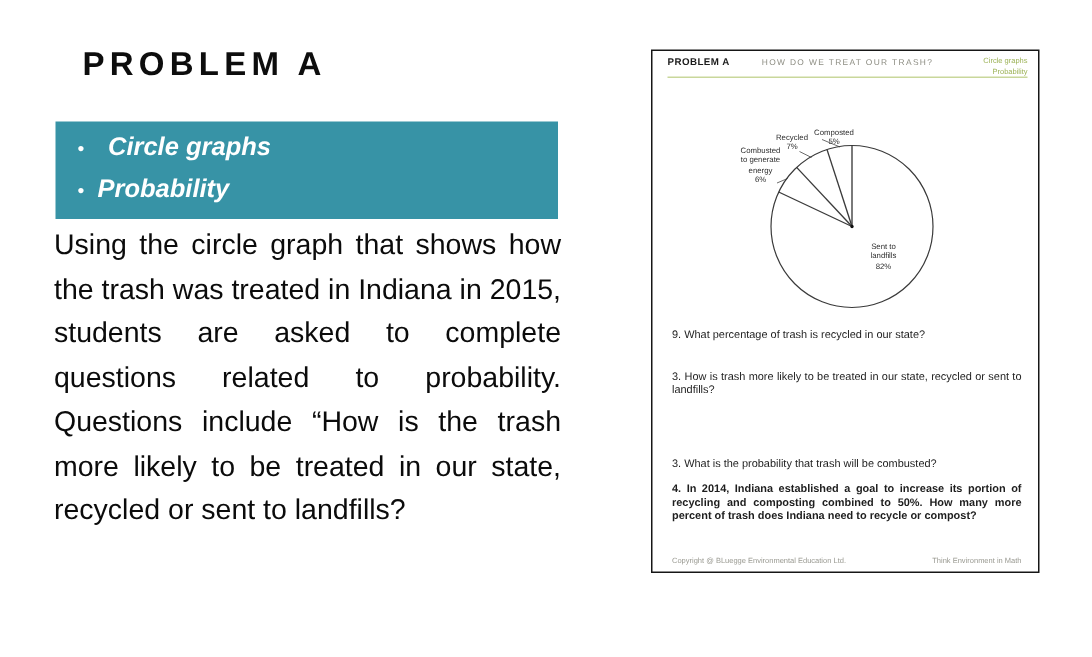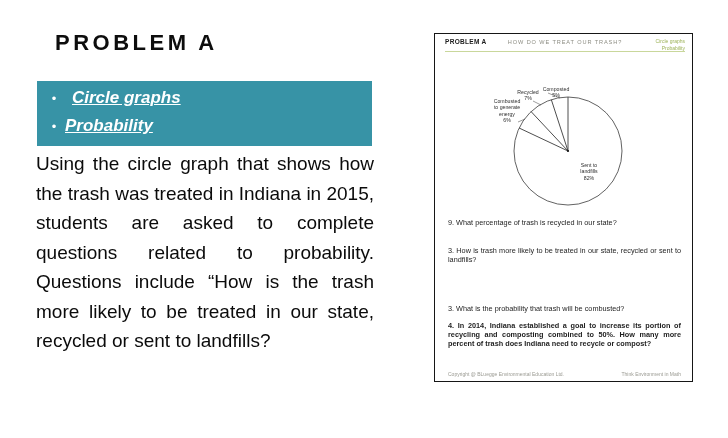--- a/index.html
+++ b/index.html
@@ -7,21 +7,21 @@
           font-family:"Liberation Sans",sans-serif;color:#111;}
 
   
   .slide-title{position:absolute;left:55px;top:30px;margin:0;
 PROBLEM    font-family:"DejaVu Serif","Liberation Serif",serif;
     font-size:22px;font-weight:bold;letter-spacing:3.5px;color:#0d0d0d;}
   .topics-box{position:absolute;left:37px;top:81px;width:335px;height:65px;
     background:#3793a6;box-sizing:border-box;padding-top:7px;}
   .topic-row{display:flex;align-items:baseline;height:28px;color:#ffffff;}
   .topic-bullet{width:22px;text-align:center;margin-left:6px;font-size:13px;flex:none;}
-  .topic-text{font-size:17px;font-weight:bold;font-style:italic;text-decoration:underline;}
+  .topic-text{font-size:17px;font-weight:bold;font-style:italic;}
   .topic-text.first{padding-left:7px;}
   .slide-desc{position:absolute;left:36px;top:149px;width:338px;margin:0;
     font-size:19px;line-height:29.5px;color:#0b0b0b;
     text-align:justify;text-justify:inter-word;}
 
   
   .sheet{position:absolute;left:434px;top:33px;width:259px;height:349px;
     background:#ffffff;border:1.6px solid #161616;box-sizing:border-box;}
   .sheet *{box-sizing:border-box;}
   .sheet-header{position:absolute;top:4px;left:10px;right:7px;

